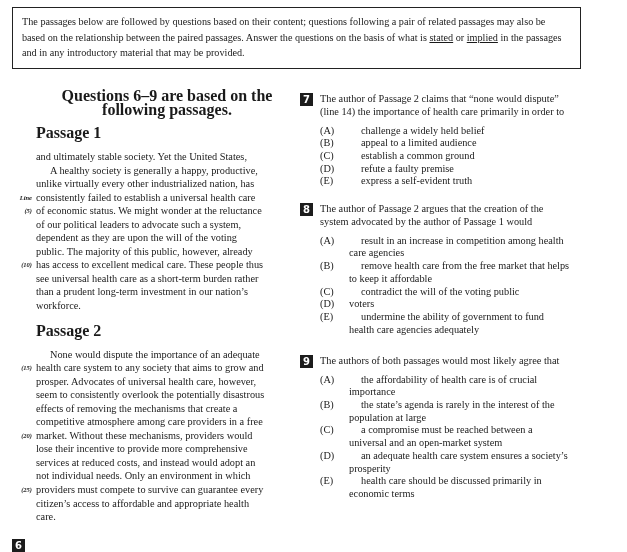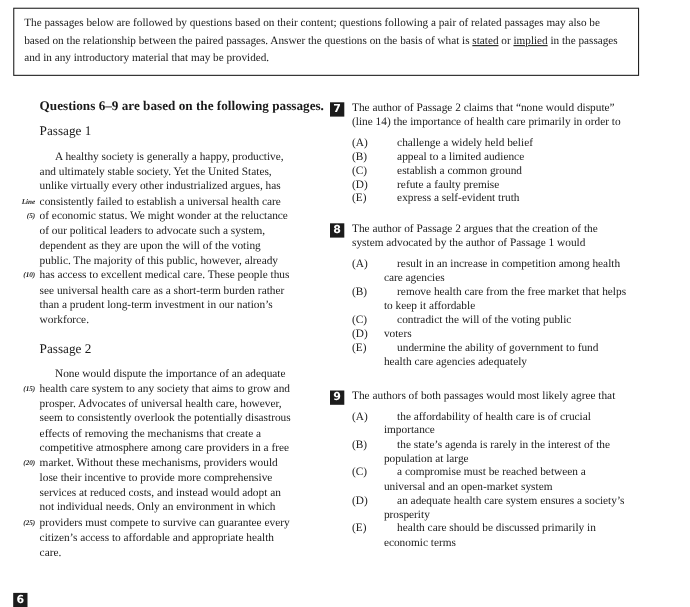--- a/index.html
+++ b/index.html
@@ -9,22 +9,22 @@
     color: #1a1a1a;
   }
   .directions {
     position: absolute; left: 12px; top: 7px; width: 549px;
     border: 1.3px solid #222; padding: 6px 9px 7px 9px;
     font-size: 10.2px; line-height: 15.5px;
   }
   .directions u { text-decoration: underline; text-align: right; }
   .left-col { position: absolute; left: 36px; top: 89px; width: 262px; }
   .right-col { position: absolute; left: 312px; top: 92px; width: 300px; }
-  .heading { font-weight: bold; font-size: 12px; line-height: 14px; }
-  .passage-title { font-weight: normal; font-size: 12px; margin-top: 9px; line-height: 14px; }
+  .heading { font-weight: bold; font-size: 16px; line-height: 14px; text-align: center; }
+  .passage-title { font-weight: bold; font-size: 16px; margin-top: 9px; line-height: 14px; }
   .passage { font-size: 10.3px; line-height: 13.55px; margin-top: 10px; position: relative; }
   .passage .line { display: block; white-space: nowrap; position: relative; }
   .passage .indent { padding-left: 14px; }
   .lnum {
     position: absolute; left: -22px; width: 18px; text-align: right;
     font-style: italic; font-size: 6.5px; font-weight: bold;
   }
   .lnum.line-word { left: -26px; width: 22px; }
   .question { position: relative; margin-bottom: 10px; }
   .qnum {
@@ -47,23 +47,23 @@
 
 <div class="directions">
   <span>The passages below are followed by questions based on their content; questions following a pair of related passages may also be based on the relationship between the paired passages. Answer the questions on the basis of what is </span><u>stated</u><span> or </span><u>implied</u><span> in the passages and in any introductory material that may be provided.</span>
 </div>
 
 <div class="left-col">
   <div class="heading">Questions 6–9 are based on the following passages.</div>
 
   <div class="passage-title">Passage 1</div>
   <div class="passage" id="p1">
+      <span class="line"><span>and ultimately stable society. Yet the United States,</span></span>
       <span class="line indent"><span>A healthy society is generally a happy, productive,</span></span>
-      <span class="line"><span>and ultimately stable society. Yet the United States,</span></span>
-      <span class="line"><span>unlike virtually every other industrialized argues, has</span></span>
+      <span class="line"><span>unlike virtually every other industrialized nation, has</span></span>
       <span class="line"><span class="lnum line-word">Line</span><span>consistently failed to establish a universal health care</span></span>
       <span class="line"><span class="lnum">(5)</span></span>
       <span class="line"><span>of economic status. We might wonder at the reluctance</span></span>
       <span class="line"><span>of our political leaders to advocate such a system,</span></span>
       <span class="line"><span>dependent as they are upon the will of the voting</span></span>
       <span class="line"><span>public. The majority of this public, however, already</span></span>
       <span class="line"><span class="lnum">(10)</span><span>has access to excellent medical care. These people thus</span></span>
       <span class="line"><span>see universal health care as a short-term burden rather</span></span>
       <span class="line"><span>than a prudent long-term investment in our nation’s</span></span>
       <span class="line"><span>workforce.</span></span>

